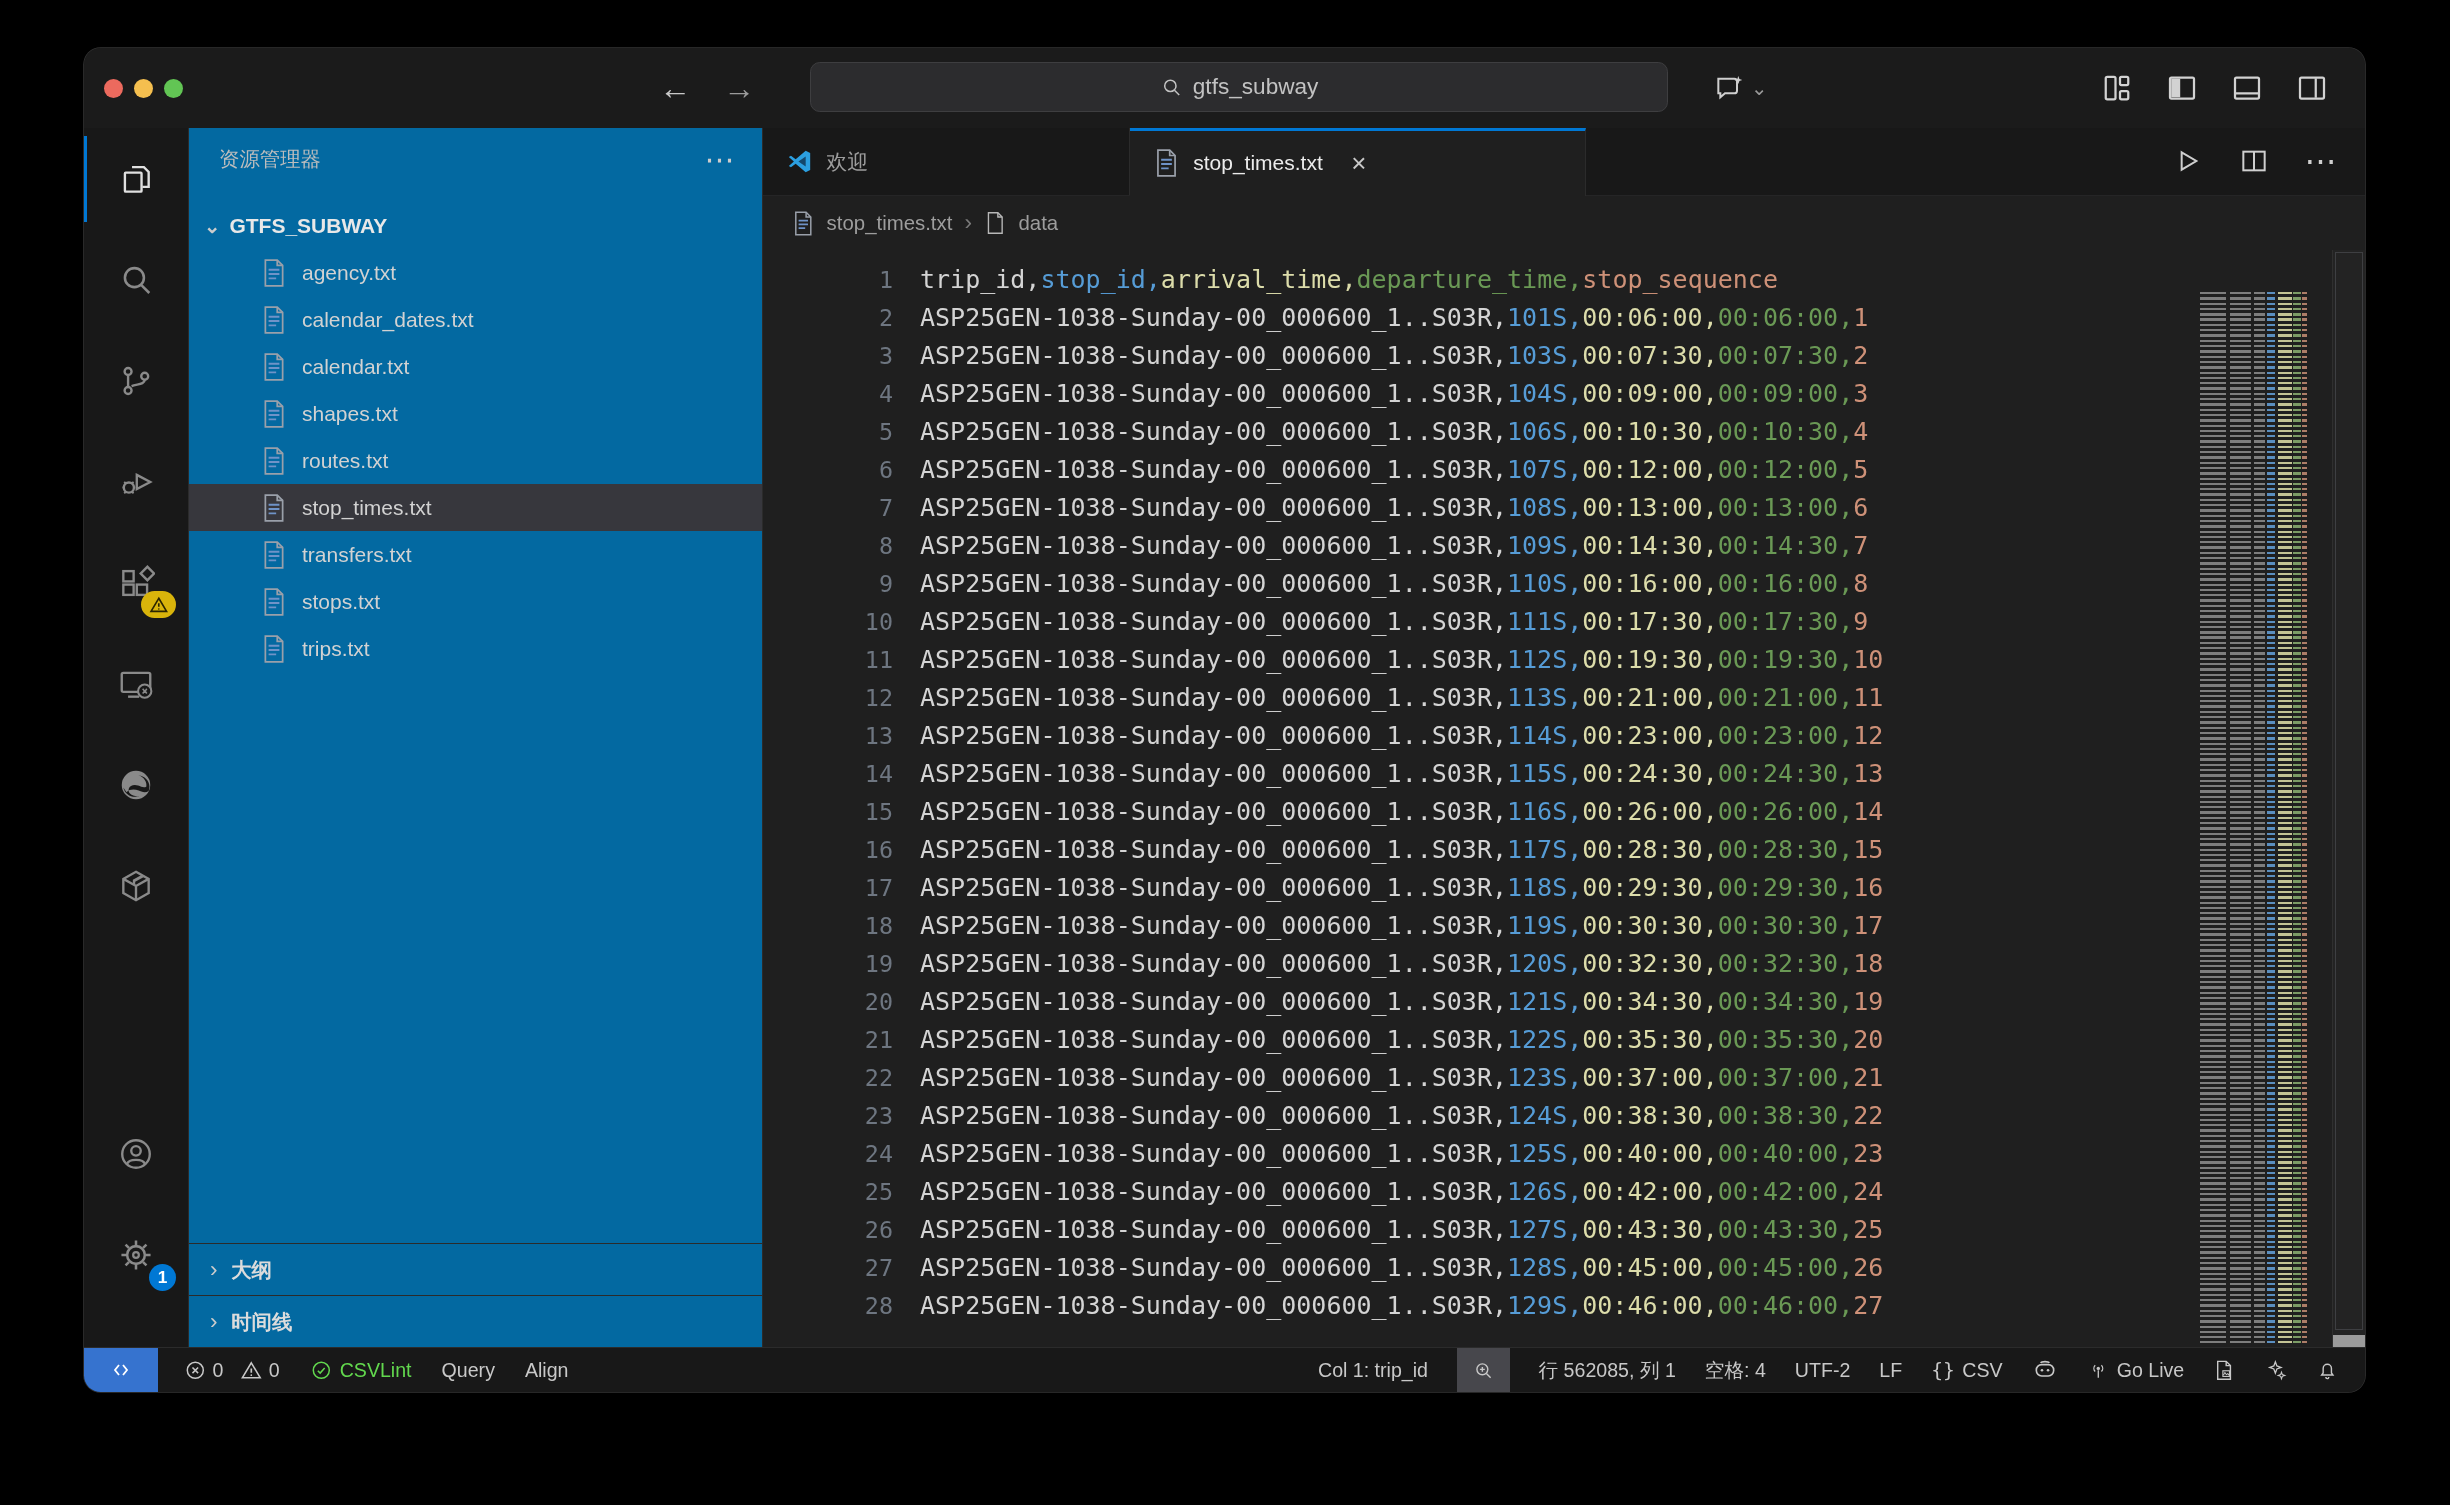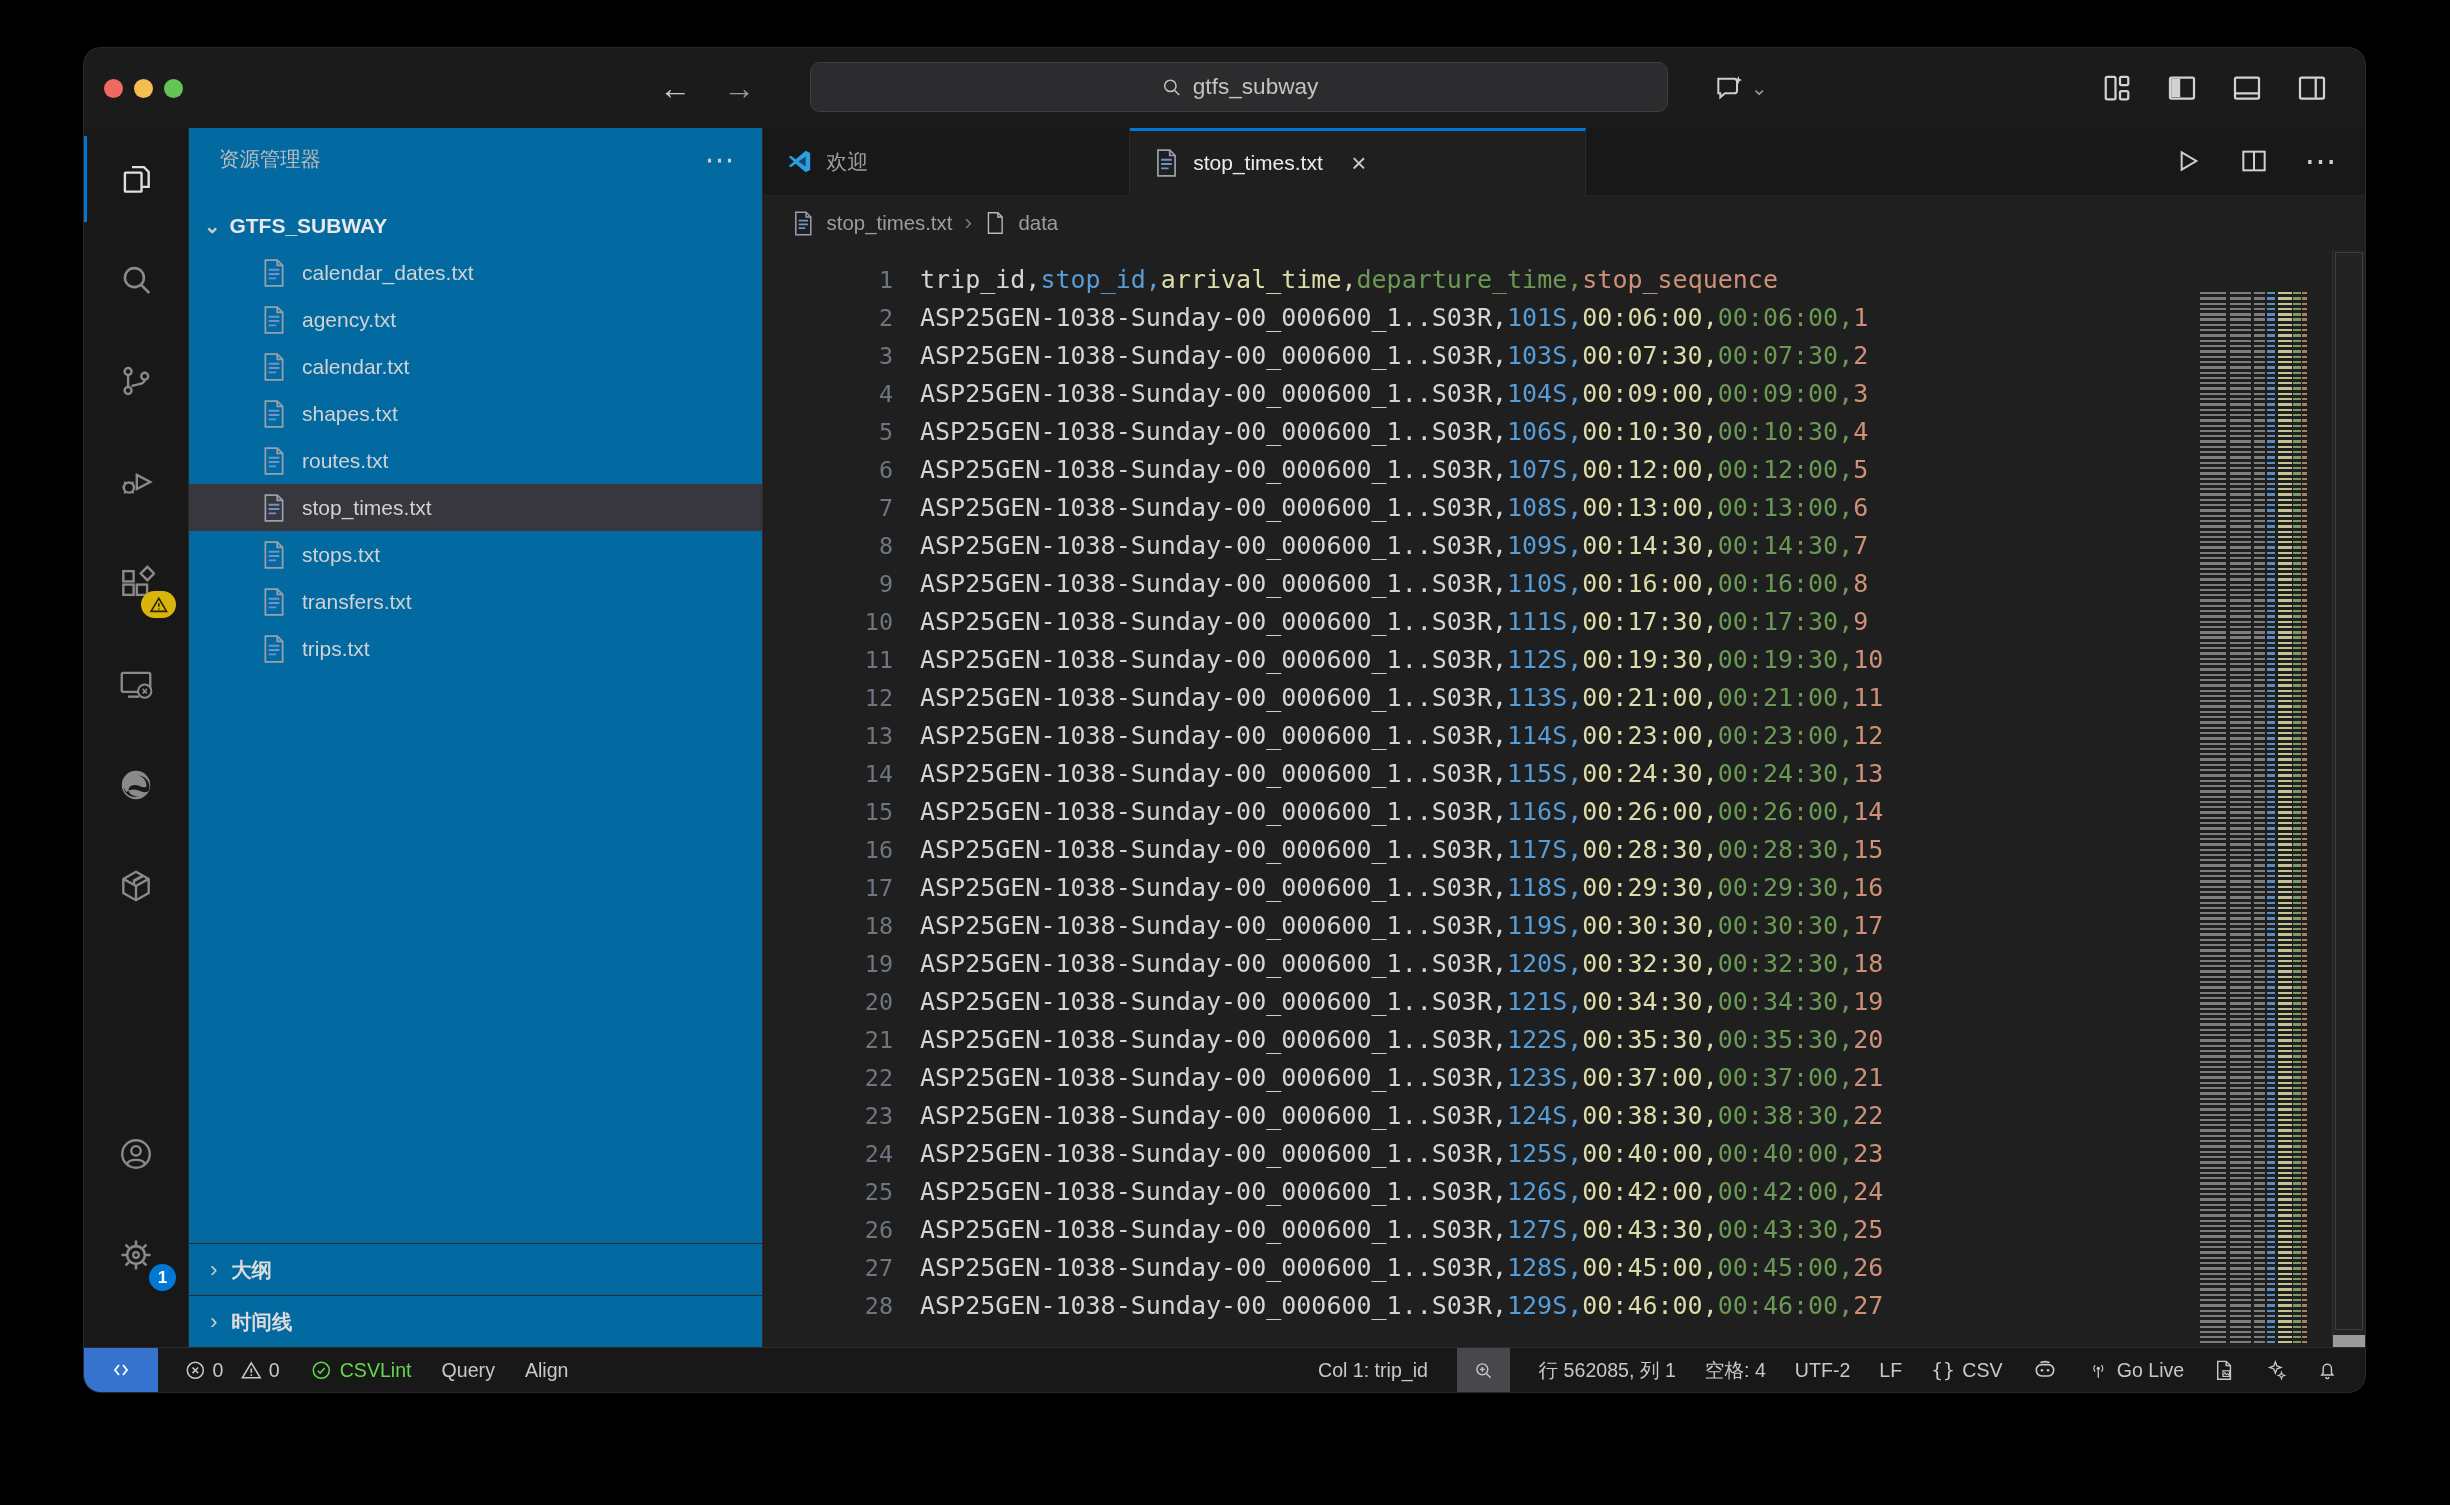--- a/index.html
+++ b/index.html
@@ -362,32 +362,32 @@
       </div>
       <div class="folder-row">
         <span class="chev">⌄</span>
         <span>GTFS_SUBWAY</span>
       </div>
       <div>
           <div class="file-row">
             <svg class="fic" viewBox="0 0 34 42" width="26" height="32">
               <use href="#i-doc"></use>
             </svg>
+            <span>agency.txt</span>
+          </div>
+          <div class="file-row">
+            <svg class="fic" viewBox="0 0 34 42" width="26" height="32">
+              <use href="#i-doc"></use>
+            </svg>
             <span>calendar_dates.txt</span>
           </div>
           <div class="file-row">
             <svg class="fic" viewBox="0 0 34 42" width="26" height="32">
               <use href="#i-doc"></use>
             </svg>
-            <span>agency.txt</span>
-          </div>
-          <div class="file-row">
-            <svg class="fic" viewBox="0 0 34 42" width="26" height="32">
-              <use href="#i-doc"></use>
-            </svg>
             <span>calendar.txt</span>
           </div>
           <div class="file-row">
             <svg class="fic" viewBox="0 0 34 42" width="26" height="32">
               <use href="#i-doc"></use>
             </svg>
             <span>shapes.txt</span>
           </div>
           <div class="file-row">
             <svg class="fic" viewBox="0 0 34 42" width="26" height="32">
@@ -398,27 +398,27 @@
           <div class="file-row selected">
             <svg class="fic" viewBox="0 0 34 42" width="26" height="32">
               <use href="#i-doc"></use>
             </svg>
             <span>stop_times.txt</span>
           </div>
           <div class="file-row">
             <svg class="fic" viewBox="0 0 34 42" width="26" height="32">
               <use href="#i-doc"></use>
             </svg>
+            <span>transfers.txt</span>
+          </div>
+          <div class="file-row">
+            <svg class="fic" viewBox="0 0 34 42" width="26" height="32">
+              <use href="#i-doc"></use>
+            </svg>
             <span>stops.txt</span>
-          </div>
-          <div class="file-row">
-            <svg class="fic" viewBox="0 0 34 42" width="26" height="32">
-              <use href="#i-doc"></use>
-            </svg>
-            <span>transfers.txt</span>
           </div>
           <div class="file-row">
             <svg class="fic" viewBox="0 0 34 42" width="26" height="32">
               <use href="#i-doc"></use>
             </svg>
             <span>trips.txt</span>
           </div>
         </div>
       <div class="sb-bottom">
         <div class="sb-section">

